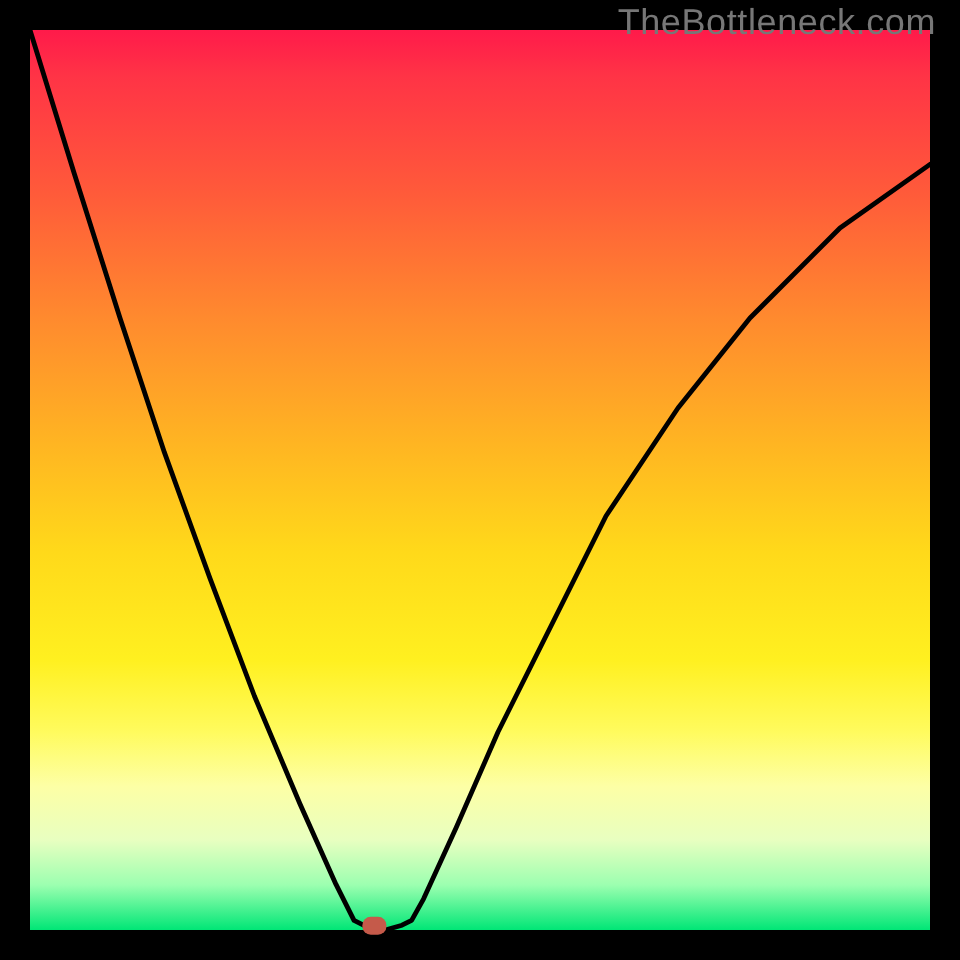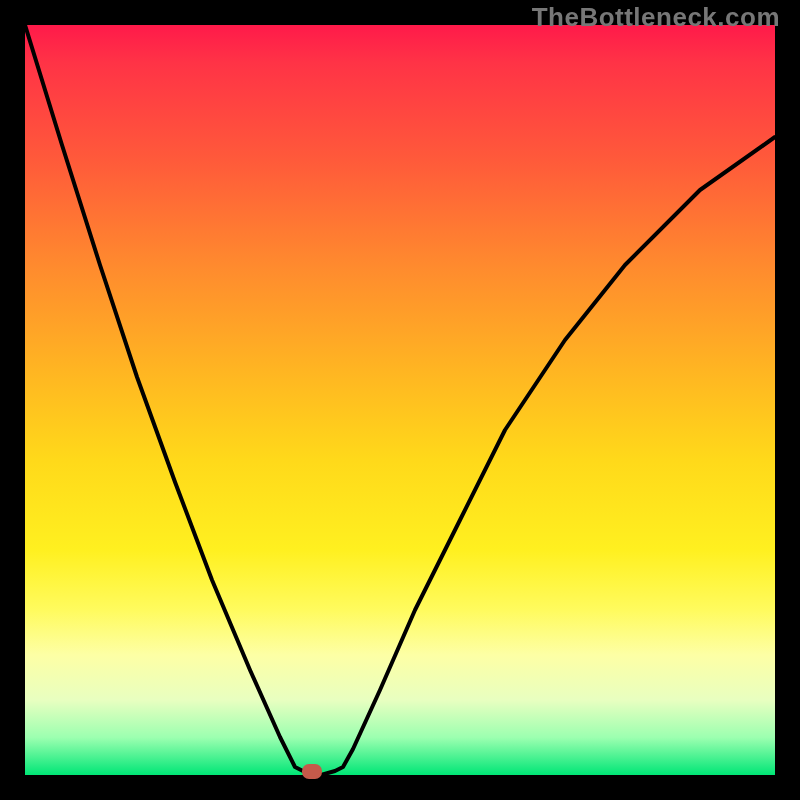--- a/index.html
+++ b/index.html
@@ -38,22 +38,22 @@
     top: 25px;
     width: 750px;
     height: 750px;
     pointer-events: none;
   }
   .watermark {
     position: absolute;
     top: 2px;
     right: 20px;
     color: #777;
-    font-size: 26px;
-    font-weight: 700;
+    font-size: 30px;
+    font-weight: 400;
     font-family: Arial, Helvetica, sans-serif;
     letter-spacing: 0.5px;
   }
   .marker {
     position: absolute;
     width: 20px;
     height: 15px;
     background: #c55a4a;
     border-radius: 7px;
     left: 302px;

